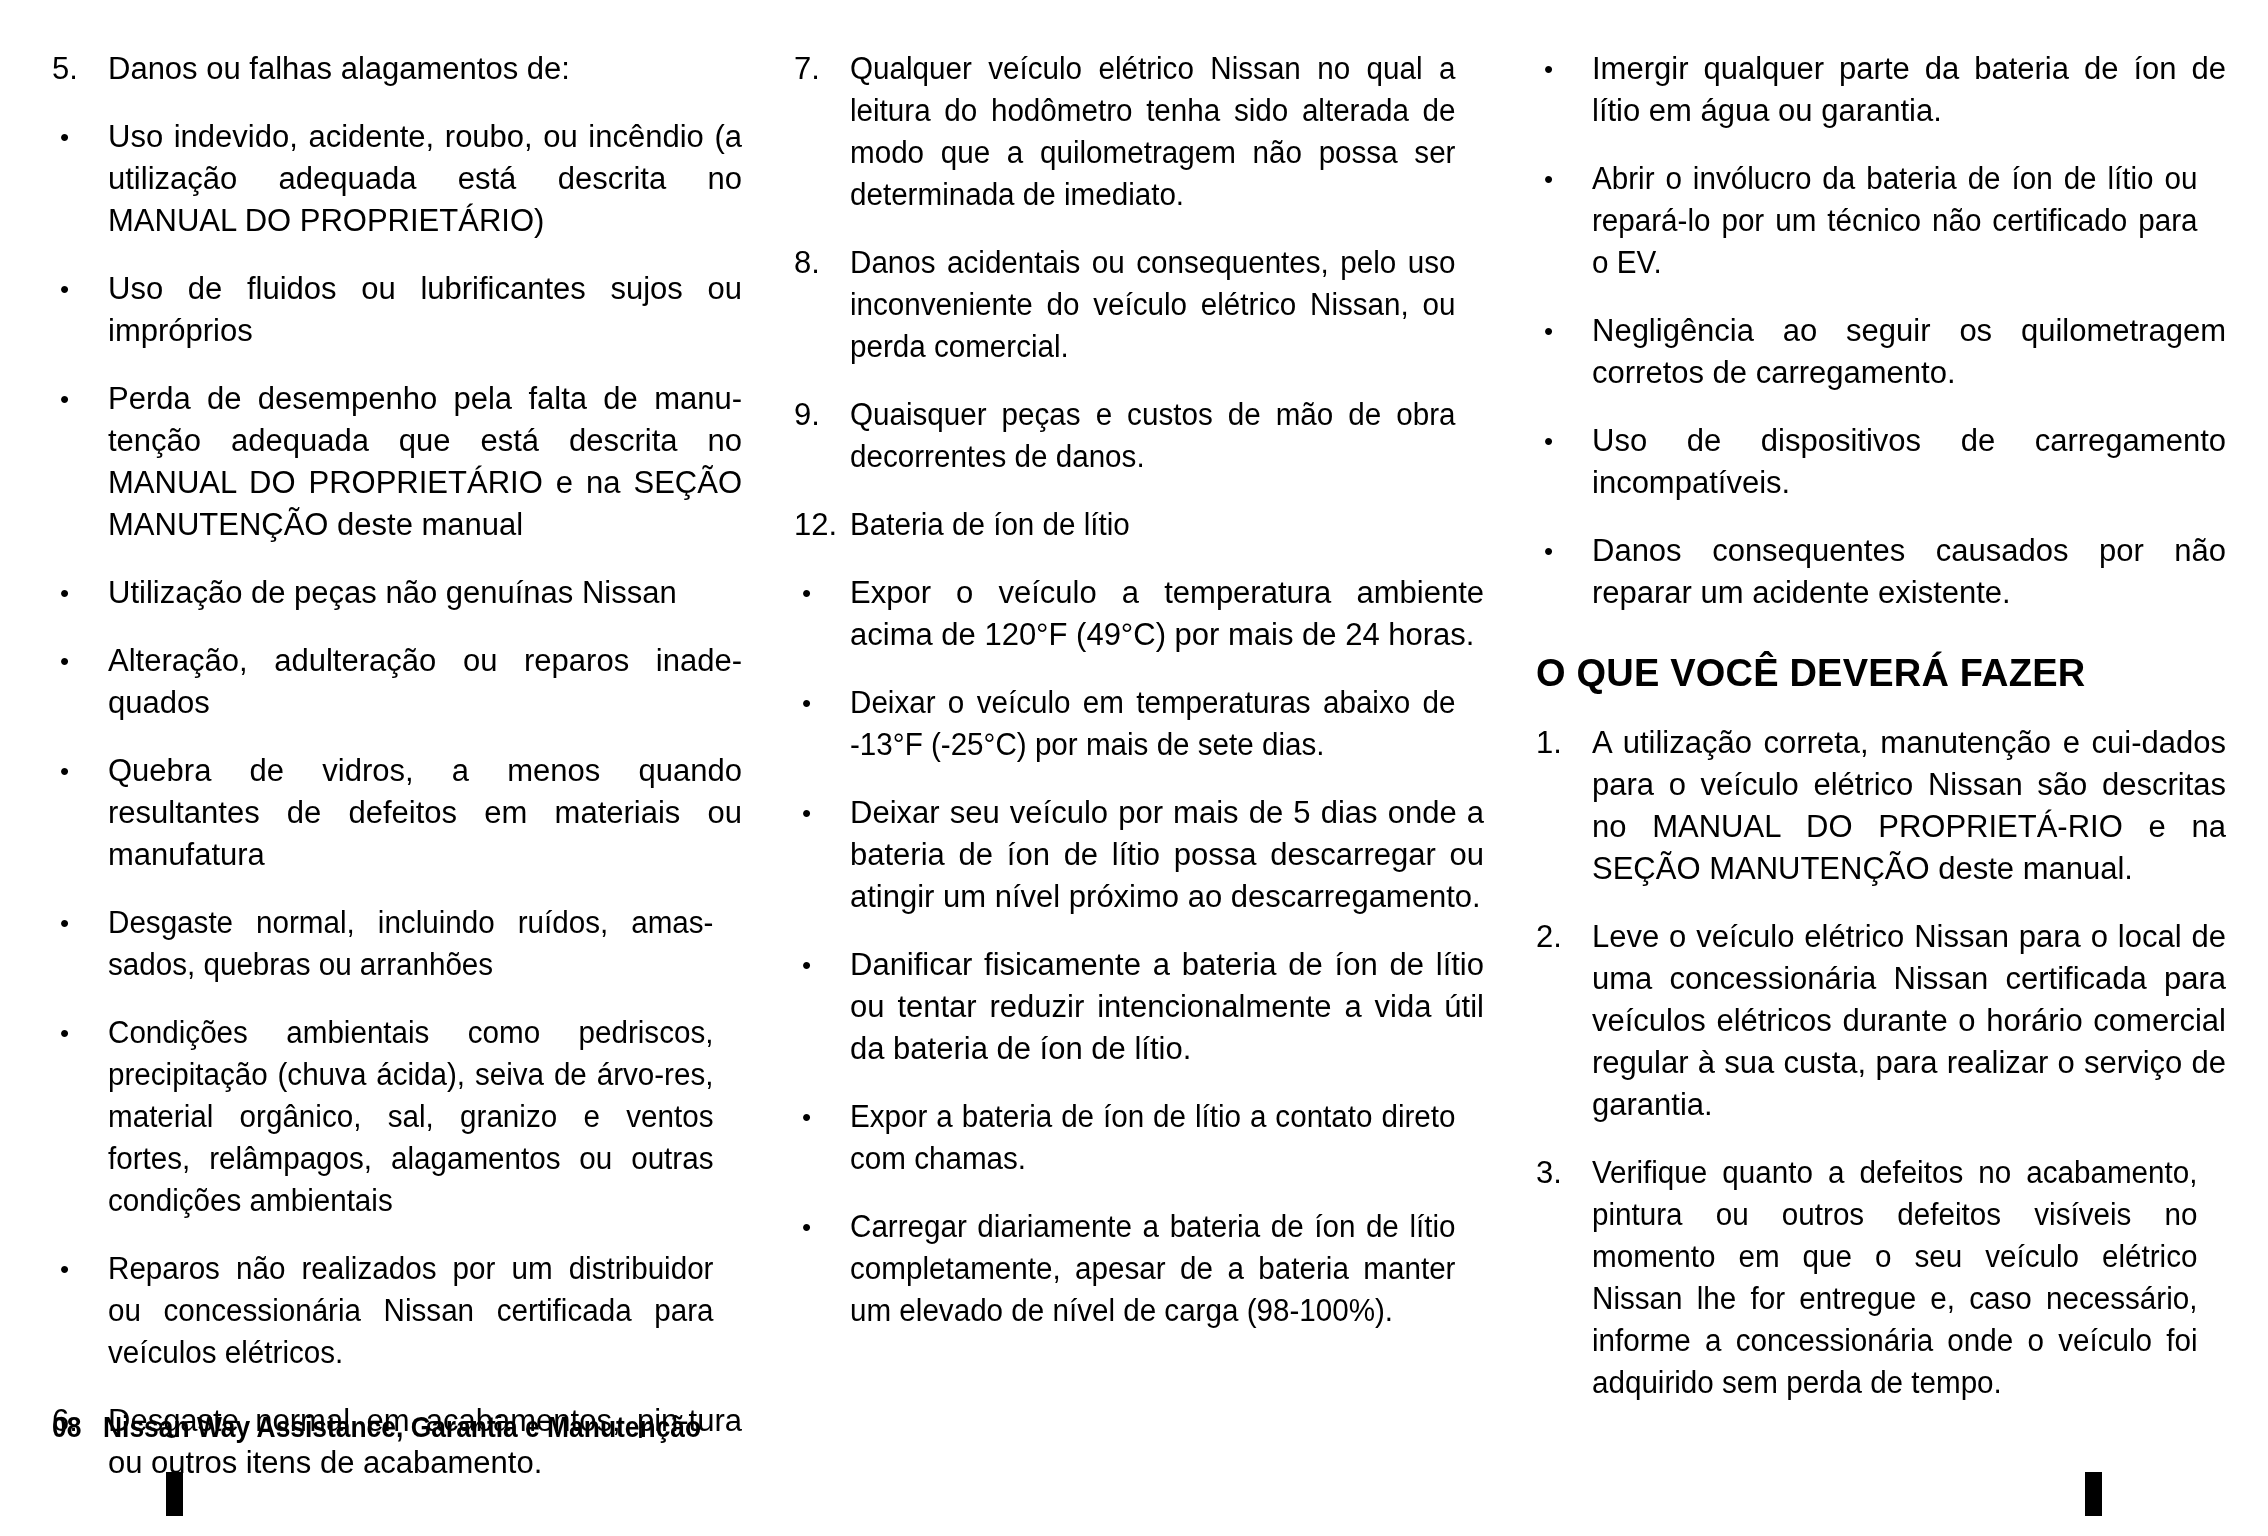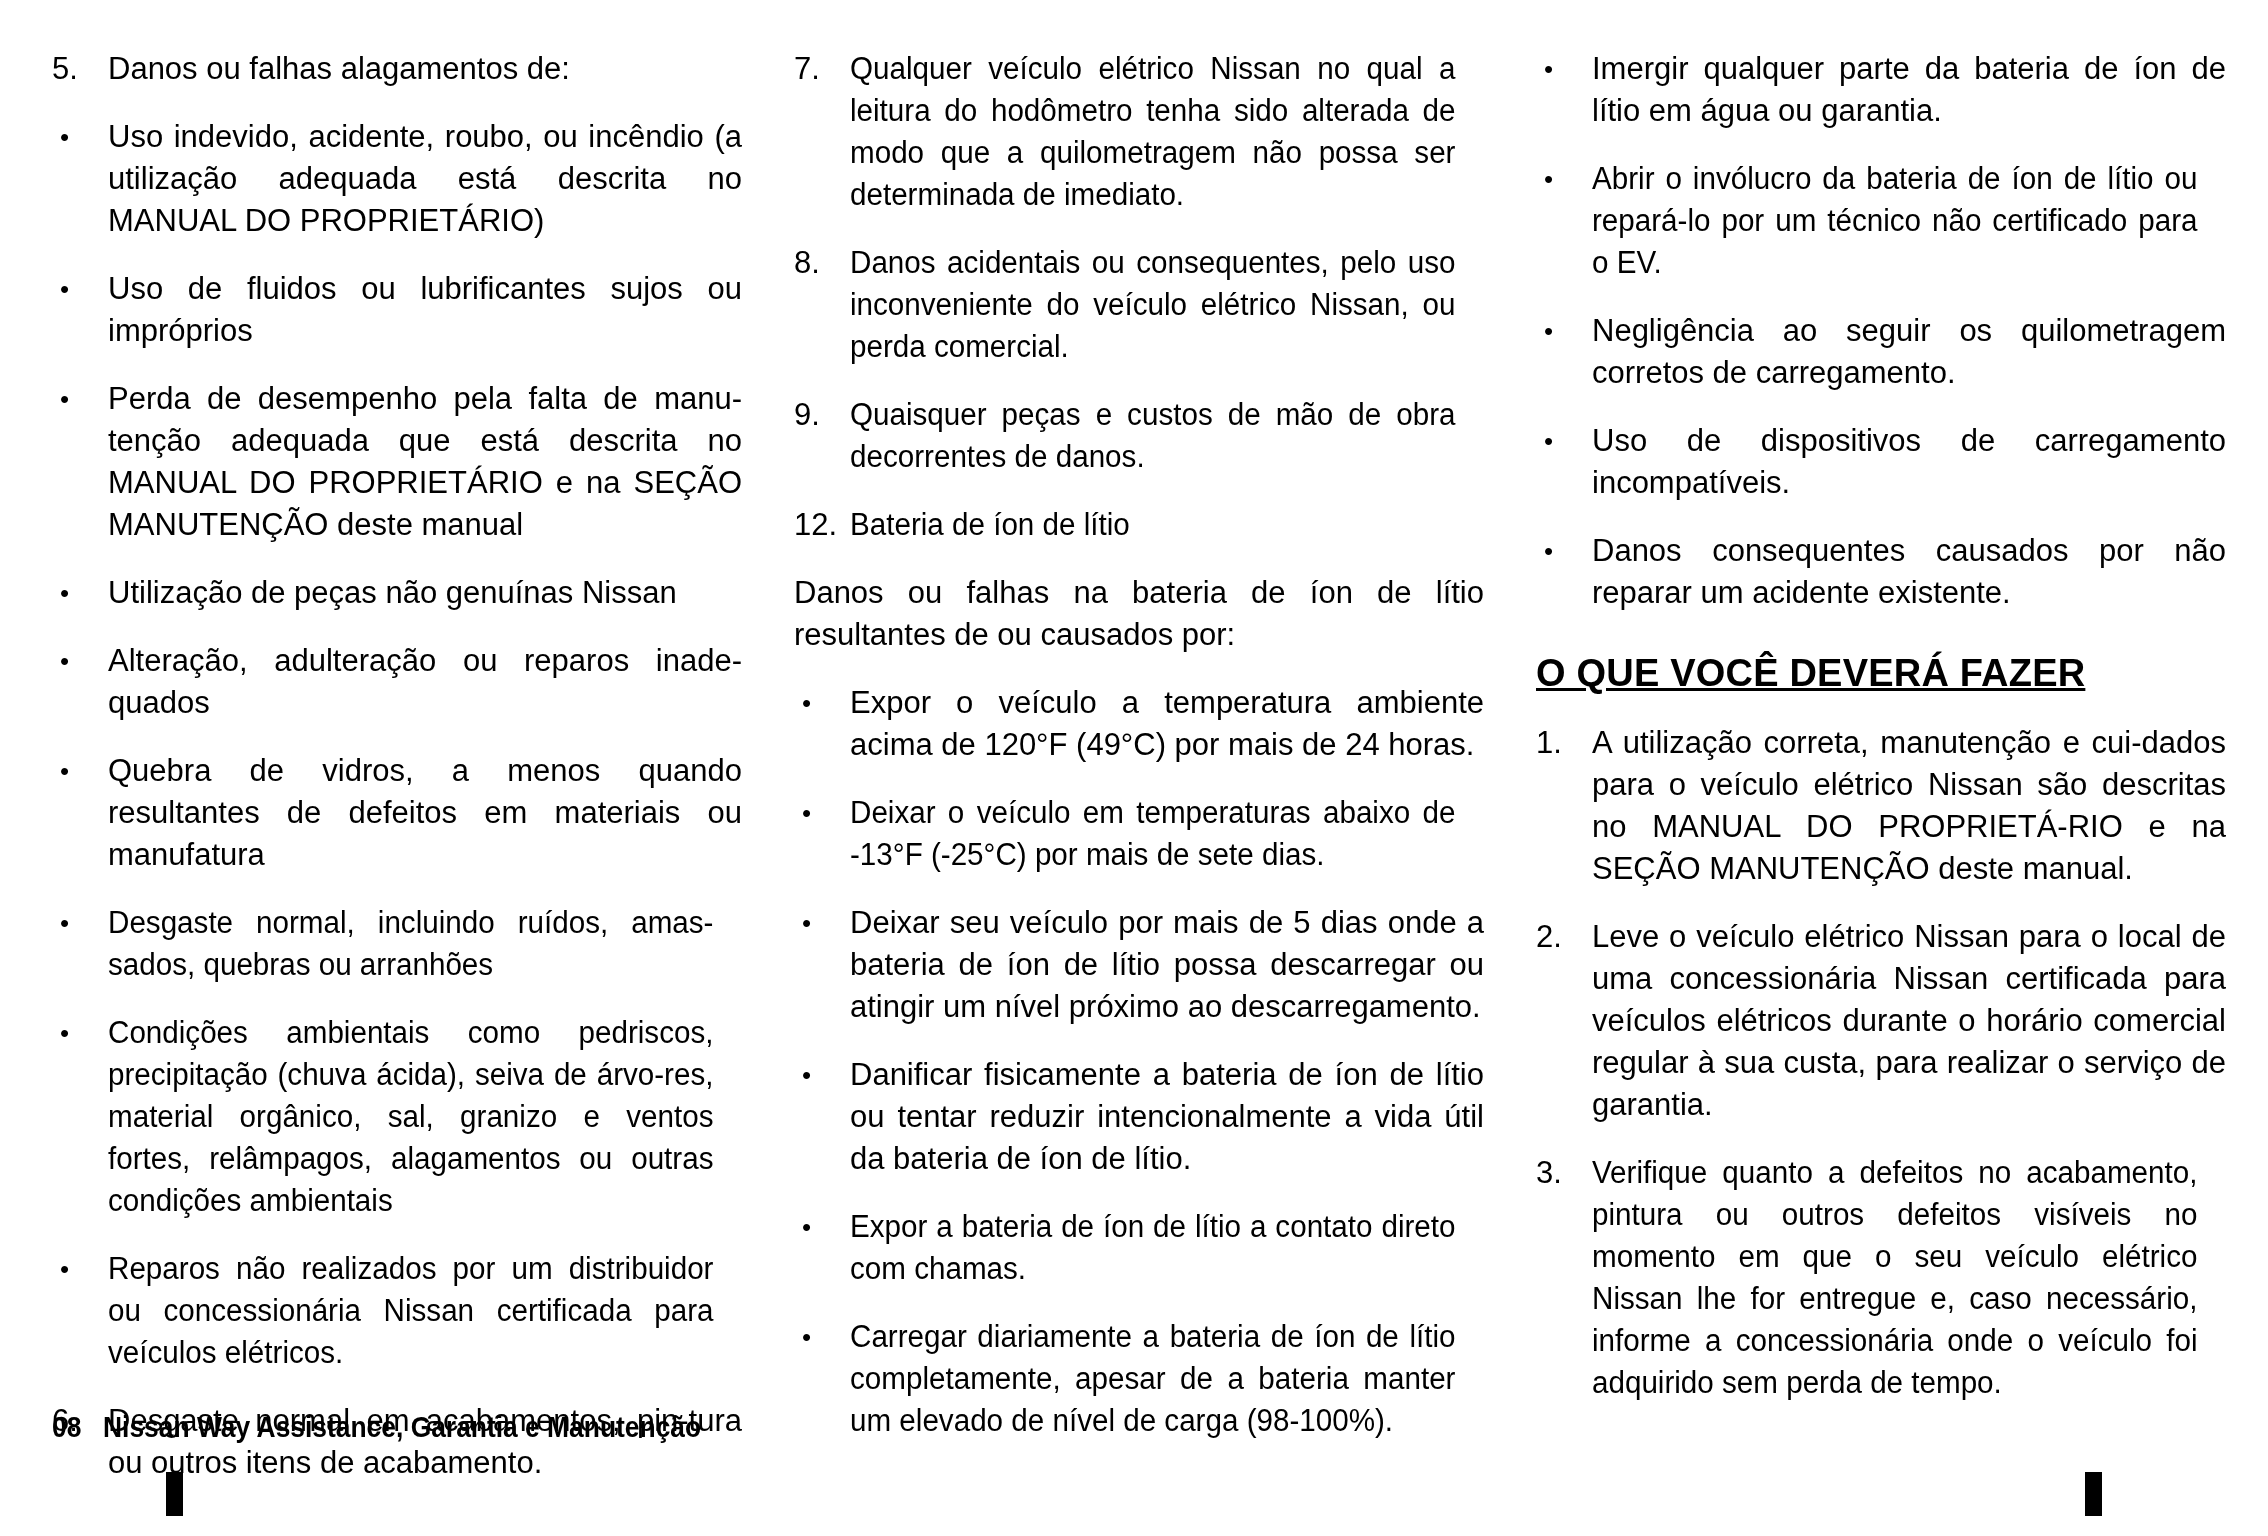--- a/index.html
+++ b/index.html
@@ -84,21 +84,20 @@
     text-align: justify;
     margin-bottom: 26px;
   }
 
   .section-heading {
     font-size: 38px;
     line-height: 46px;
     font-weight: bold;
     letter-spacing: 0.2px;
     margin: 36px 0 26px 0;
-    text-decoration: underline;
   }
 
   
   .footer {
     position: absolute;
     left: 52px;
     bottom: 92px;
     display: flex;
     align-items: flex-end;
     gap: 18px;
@@ -210,21 +209,20 @@
       <div class="item">
         <span class="marker num">9.</span>
         <span class="body-text cond">Quaisquer peças e custos de mão de obra decorrentes de danos.</span>
       </div>
 
       <div class="item">
         <span class="marker num">12.</span>
         <span class="body-text nojust cond">Bateria de íon de lítio</span>
       </div>
 
-      <div class="para">Danos ou falhas na bateria de íon de lítio resultantes de ou causados por:</div>
 
       <div class="item">
         <span class="marker bullet">•</span>
         <span class="body-text">Expor o veículo a temperatura ambiente acima de 120°F (49°C) por mais de 24 horas.</span>
       </div>
 
       <div class="item">
         <span class="marker bullet">•</span>
         <span class="body-text cond">Deixar o veículo em temperaturas abaixo de -13°F (-25°C) por mais de sete dias.</span>
       </div>

